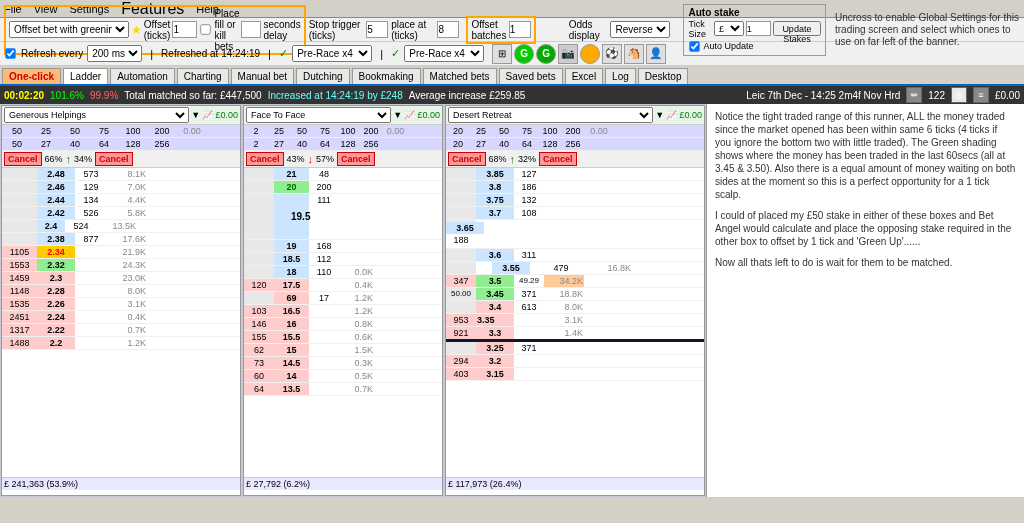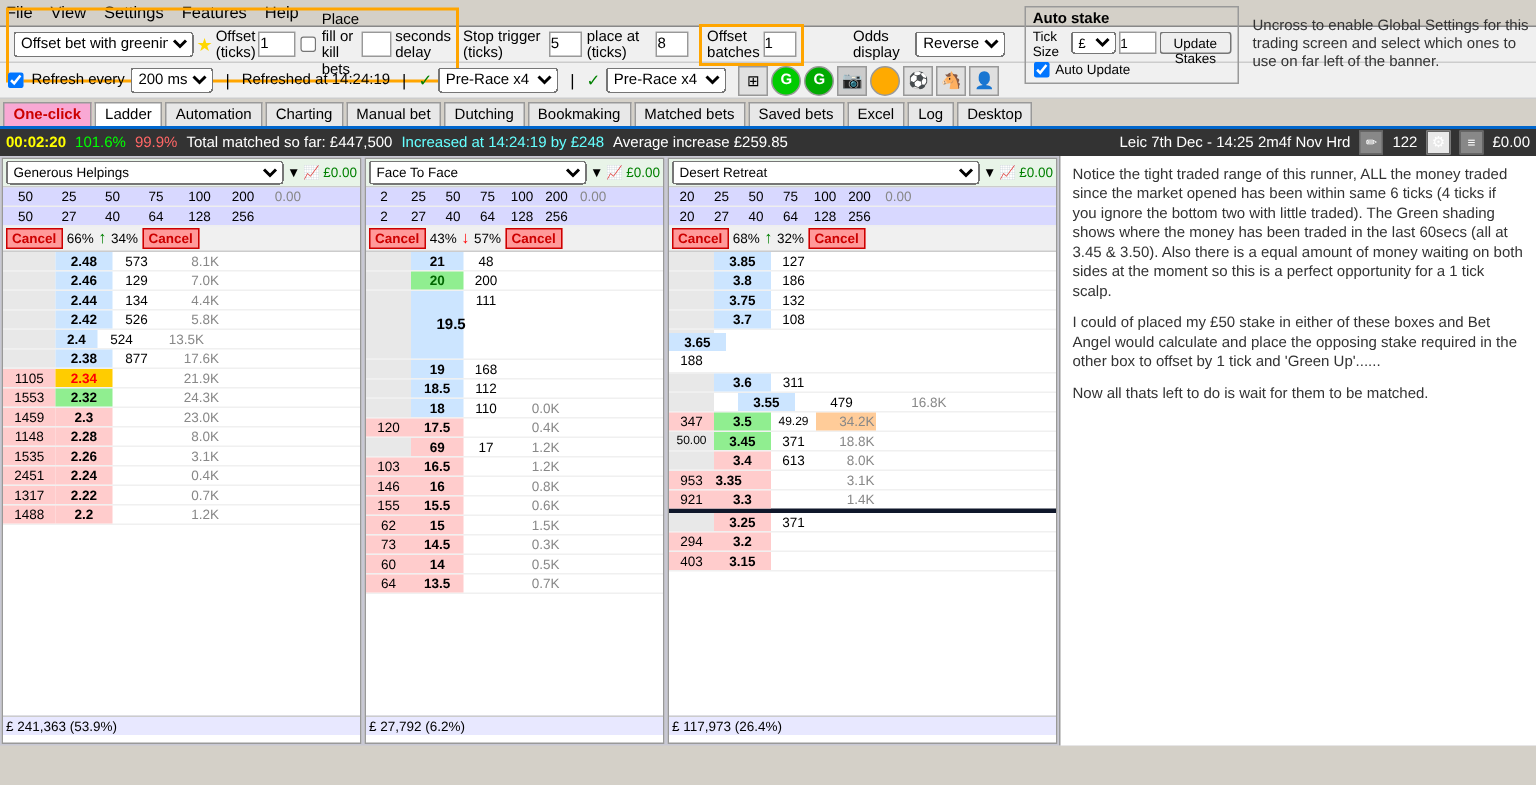--- a/index.html
+++ b/index.html
@@ -8,21 +8,21 @@
     
     input[type=checkbox] { transform: scale(0.8); }
   </style>
 </head>
 <body>
 
 <div style="background:#d4d0c8; display:flex; align-items:center; padding:1px 4px; gap:12px; border-bottom:1px solid #888; height:18px;">
   <span style="font-size:11px; cursor:pointer;">File</span>
   <span style="font-size:11px; cursor:pointer;">View</span>
   <span style="font-size:11px; cursor:pointer;">Settings</span>
-  <span style="font-size:11px; cursor:pointer;">Features</span>
+  <span style="font-size:16px; cursor:pointer;">Features</span>
   <span style="font-size:11px; cursor:pointer;">Help</span>
 </div>
 
 <div style="background:#f0f0f0; display:flex; align-items:center; padding:2px 4px; gap:3px; border-bottom:1px solid #ccc; height:24px;">
 
   <div style="border:2px solid orange; padding:1px 3px; display:flex; align-items:center; gap:2px;">
     <select style="font-size:10px; height:17px; width:120px;">
       <option>Offset bet with greening</option>
     </select>
     <span style="color:gold; font-size:12px;">★</span>
@@ -86,21 +86,21 @@
     <div style="width:20px;height:20px;background:#00aa00;border-radius:50%;border:1px solid #999;display:flex;align-items:center;justify-content:center;cursor:pointer;color:white;font-size:10px;font-weight:bold;">G</div>
     <div style="width:20px;height:20px;background:#cccccc;border:1px solid #999;display:flex;align-items:center;justify-content:center;cursor:pointer;font-size:11px;">📷</div>
     <div style="width:20px;height:20px;background:#ffaa00;border-radius:50%;border:1px solid #999;cursor:pointer;"></div>
     <div style="width:20px;height:20px;background:#e0e0e0;border:1px solid #999;display:flex;align-items:center;justify-content:center;cursor:pointer;font-size:11px;">⚽</div>
     <div style="width:20px;height:20px;background:#e0e0e0;border:1px solid #999;display:flex;align-items:center;justify-content:center;cursor:pointer;font-size:11px;">🐴</div>
     <div style="width:20px;height:20px;background:#e0e0e0;border:1px solid #999;display:flex;align-items:center;justify-content:center;cursor:pointer;font-size:11px;">👤</div>
   </div>
 </div>
 
 <div style="background:#d4d0c8; display:flex; align-items:flex-end; padding:1px 2px 0; gap:1px; border-bottom:2px solid #0066cc; height:20px;">
-  <div style="padding:2px 6px; font-size:10px; cursor:pointer; border:1px solid #999; border-bottom:none; background:#f9a8d4; margin-right:1px; color:#cc0000; font-weight:bold;">One-click</div>
+  <div style="padding:2px 6px; font-size:10px; cursor:pointer; border:1px solid #999; border-bottom:none; background:#fdba74; margin-right:1px; color:#cc0000; font-weight:bold;">One-click</div>
   <div style="padding:2px 6px; font-size:10px; cursor:pointer; border:1px solid #999; border-bottom:none; background:white; margin-right:1px;">Ladder</div>
   <div style="padding:2px 6px; font-size:10px; cursor:pointer; border:1px solid #999; border-bottom:none; background:#e8e8e8; margin-right:1px;">Automation</div>
   <div style="padding:2px 6px; font-size:10px; cursor:pointer; border:1px solid #999; border-bottom:none; background:#e8e8e8; margin-right:1px;">Charting</div>
   <div style="padding:2px 6px; font-size:10px; cursor:pointer; border:1px solid #999; border-bottom:none; background:#e8e8e8; margin-right:1px;">Manual bet</div>
   <div style="padding:2px 6px; font-size:10px; cursor:pointer; border:1px solid #999; border-bottom:none; background:#e8e8e8; margin-right:1px;">Dutching</div>
   <div style="padding:2px 6px; font-size:10px; cursor:pointer; border:1px solid #999; border-bottom:none; background:#e8e8e8; margin-right:1px;">Bookmaking</div>
   <div style="padding:2px 6px; font-size:10px; cursor:pointer; border:1px solid #999; border-bottom:none; background:#e8e8e8; margin-right:1px;">Matched bets</div>
   <div style="padding:2px 6px; font-size:10px; cursor:pointer; border:1px solid #999; border-bottom:none; background:#e8e8e8; margin-right:1px;">Saved bets</div>
   <div style="padding:2px 6px; font-size:10px; cursor:pointer; border:1px solid #999; border-bottom:none; background:#e8e8e8; margin-right:1px;">Excel</div>
   <div style="padding:2px 6px; font-size:10px; cursor:pointer; border:1px solid #999; border-bottom:none; background:#e8e8e8; margin-right:1px;">Log</div>

